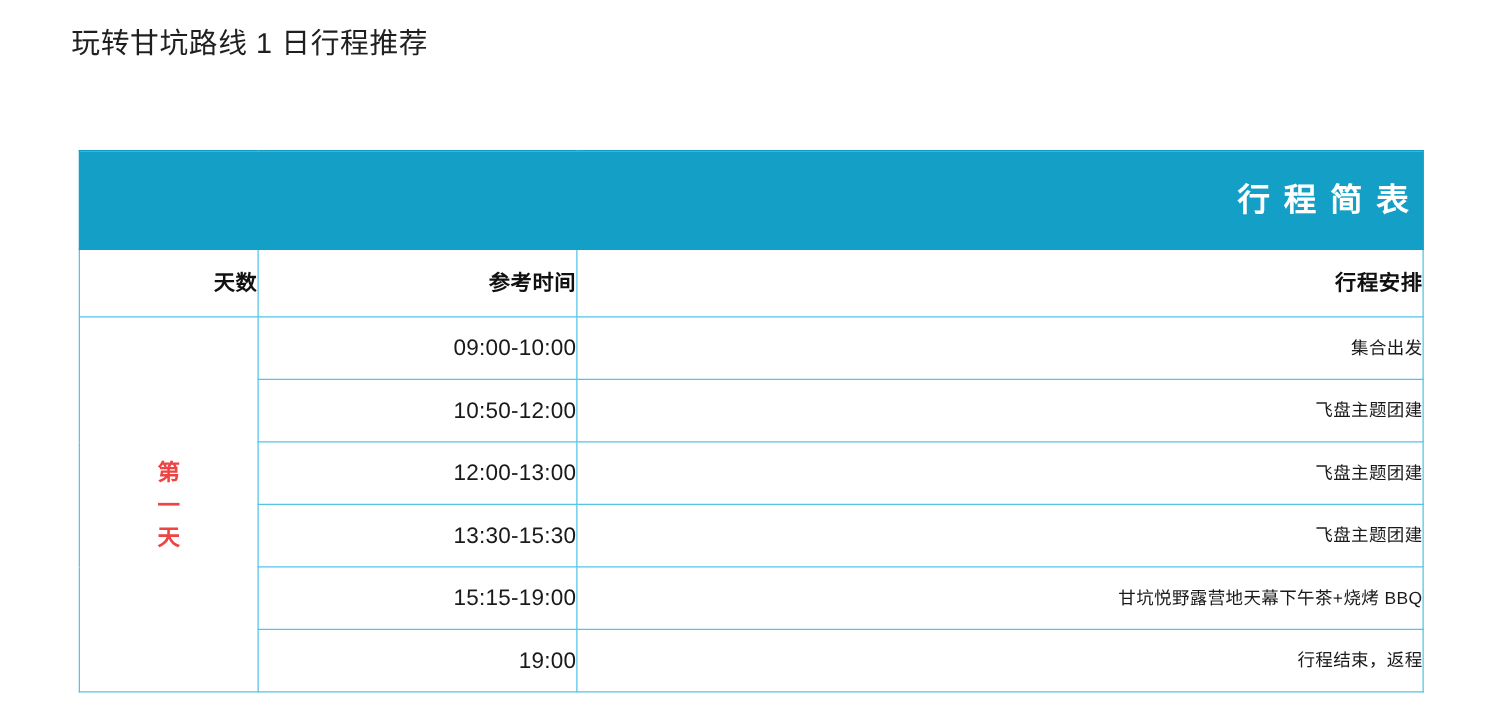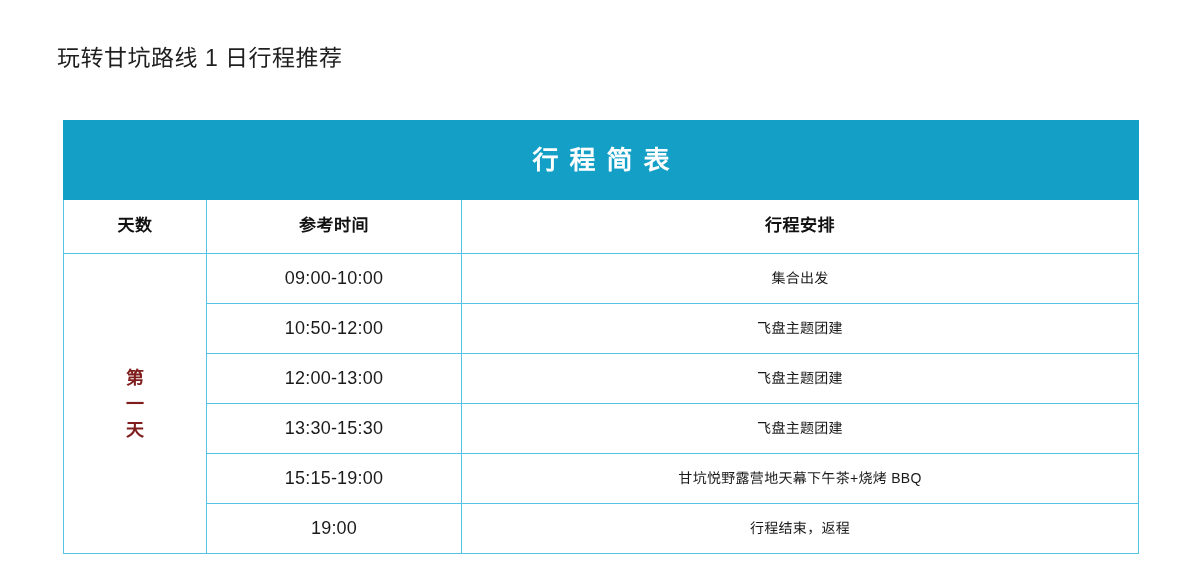--- a/index.html
+++ b/index.html
@@ -20,21 +20,20 @@
   .page-title {
     position: absolute;
     left: 57px;
     top: 18px;
     font-size: 23px;
     line-height: 32px;
     font-weight: 400;
     color: #1f1f1f;
     letter-spacing: 0.5px;
     white-space: nowrap;
-    margin-top: 24px;
   }
 
   .itinerary-table-wrap {
     position: absolute;
     left: 63px;
     top: 120px;
     width: 1075px;
   }
 
   table.itinerary-table {
@@ -42,21 +41,21 @@
     table-layout: fixed;
     width: 1075px;
     border: 1px solid #54c3e6;
   }
 
   table.itinerary-table td,
   table.itinerary-table th {
     border: 1px solid #54c3e6;
     padding: 0;
     vertical-align: middle;
-    text-align: center;
+    text-align: right;
   }
 
   .col-day   { width: 143px; }
   .col-time  { width: 255px; }
   .col-plan  { width: 677px; }
 
   tr.banner-row td {
     background: #14a0c6;
     border: 1px solid #14a0c6;
     height: 78px;
@@ -65,21 +64,20 @@
     color: #ffffff;
     font-size: 26px;
     font-weight: bold;
     letter-spacing: 11px;
     text-indent: 11px;
     line-height: 78px;
   }
 
   tr.head-row td {
     height: 53px;
-    font-family: Liberation Mono, monospace;
   }
   .head-text {
     font-size: 17px;
     font-weight: bold;
     color: #111111;
     line-height: 53px;
     letter-spacing: 0.5px;
   }
 
   tr.body-row td {
@@ -101,21 +99,21 @@
     line-height: 49px;
     letter-spacing: 0.3px;
   }
 
   td.day-cell {
     vertical-align: middle;
   }
   .day-stack {
     font-size: 18px;
     font-weight: bold;
-    color: #7f1d1d;
+    color: #ef4444;
     line-height: 26px;
     letter-spacing: 0;
     display: block;
     width: 1em;
     margin: 0 auto;
     word-break: break-all;
     white-space: normal;
   }
 </style>
 </head>

